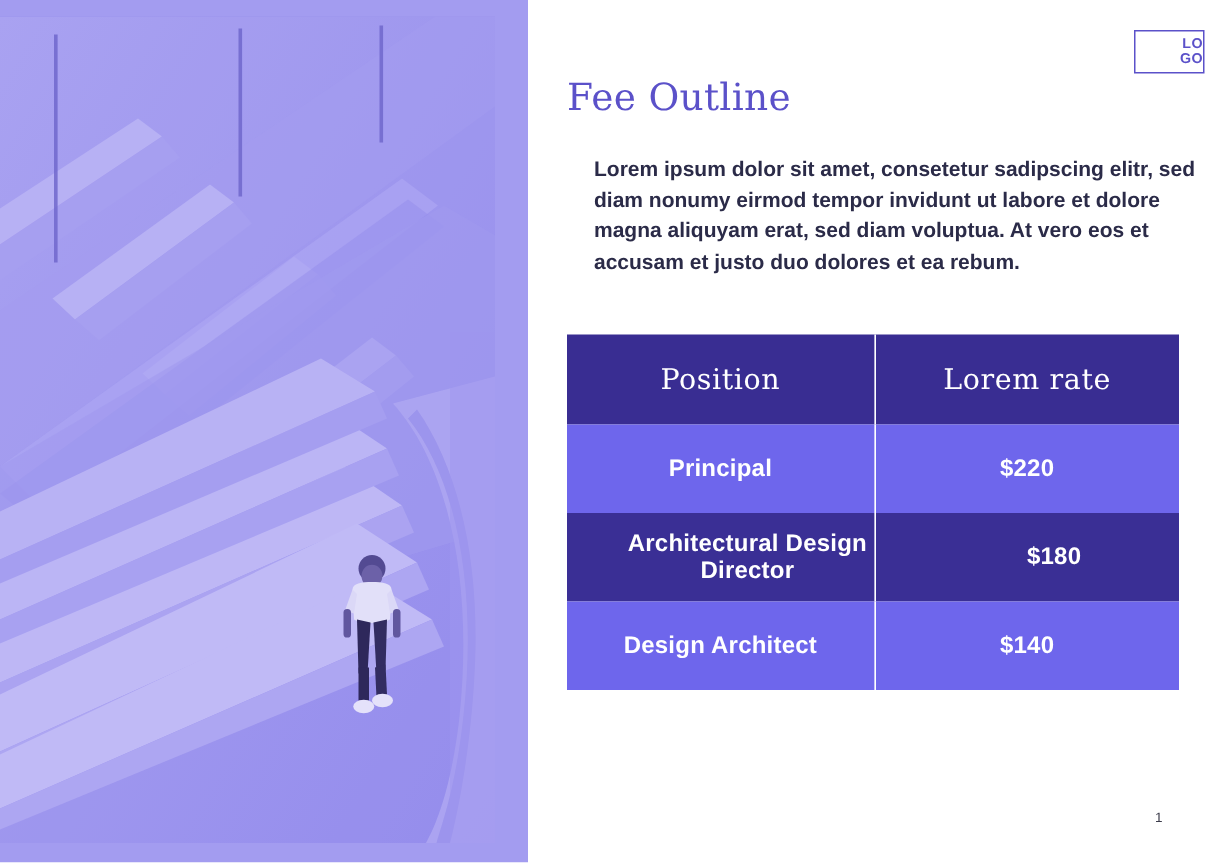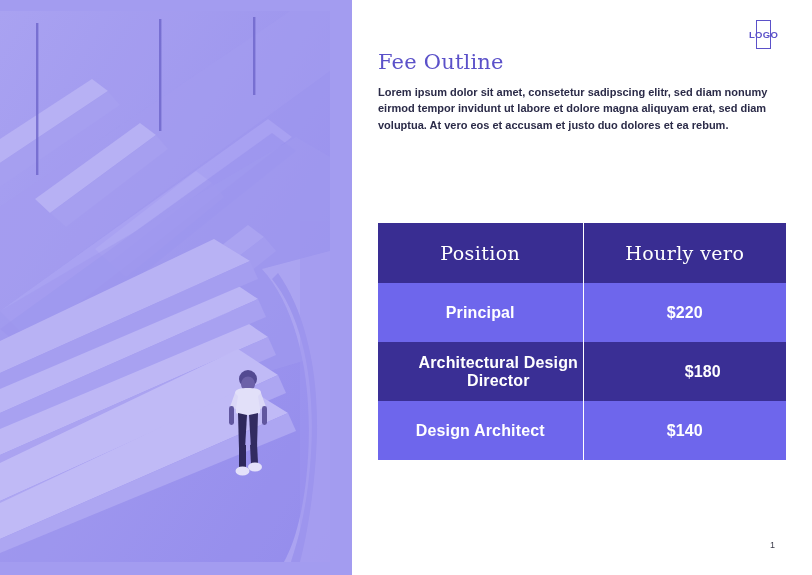--- a/index.html
+++ b/index.html
@@ -47,63 +47,63 @@
     width: 330px;
     height: 551px;
   }
   .photo-art svg { display: block; }
 
   
   .logo {
     position: absolute;
     left: 756px;
     top: 20px;
-    width: 15px;
+    width: 47px;
     height: 29px;
     border: 1.6px solid #5b51c9;
     box-sizing: border-box;
     display: flex;
-    flex-direction: row;
-    align-items: center;
+    flex-direction: column;
+    align-items: flex-end;
     justify-content: center;
     line-height: 1;
   }
   .logo span {
     font-family: "Liberation Sans", sans-serif;
     font-size: 9.5px;
     font-weight: 700;
     color: #5b51c9;
     letter-spacing: 0.3px;
     display: block;
     margin: 0.3px 0;
   }
 
   
   .title {
     position: absolute;
     left: 378px;
     top: 50px;
     font-family: "DejaVu Serif", "Liberation Serif", serif;
-    font-size: 21px;
+    font-size: 25px;
     font-weight: 400;
     color: #5b51c9;
     letter-spacing: 0.2px;
     margin: 0;
   }
   .subtitle {
     position: absolute;
     left: 378px;
     top: 84px;
     width: 402px;
     font-family: "Liberation Sans", sans-serif;
-    font-size: 11px;
+    font-size: 14px;
     font-weight: 700;
     color: #2b2b48;
     line-height: 1.48;
-    margin: 0;
+    margin: 18px;
   }
 
   
   .fee-table {
     position: absolute;
     left: 378px;
     top: 223px;
     width: 408px;
     border-collapse: collapse;
     table-layout: fixed;
@@ -266,21 +266,21 @@
   <p class="subtitle">Lorem ipsum dolor sit amet, consetetur sadipscing elitr, sed diam nonumy eirmod tempor invidunt ut labore et dolore magna aliquyam erat, sed diam voluptua. At vero eos et accusam et justo duo dolores et ea rebum.</p>
 
   <table class="fee-table">
     <colgroup>
       <col class="col-position">
       <col class="col-rate">
     </colgroup>
     <thead>
       <tr>
         <th>Position</th>
-        <th>Hourly vero</th>
+        <th>Lorem rate</th>
       </tr>
     </thead>
     <tbody>
       <tr class="row-light">
         <td>Principal</td>
         <td>$220</td>
       </tr>
       <tr class="row-dark">
         <td>Architectural Design Director</td>
         <td>$180</td>

